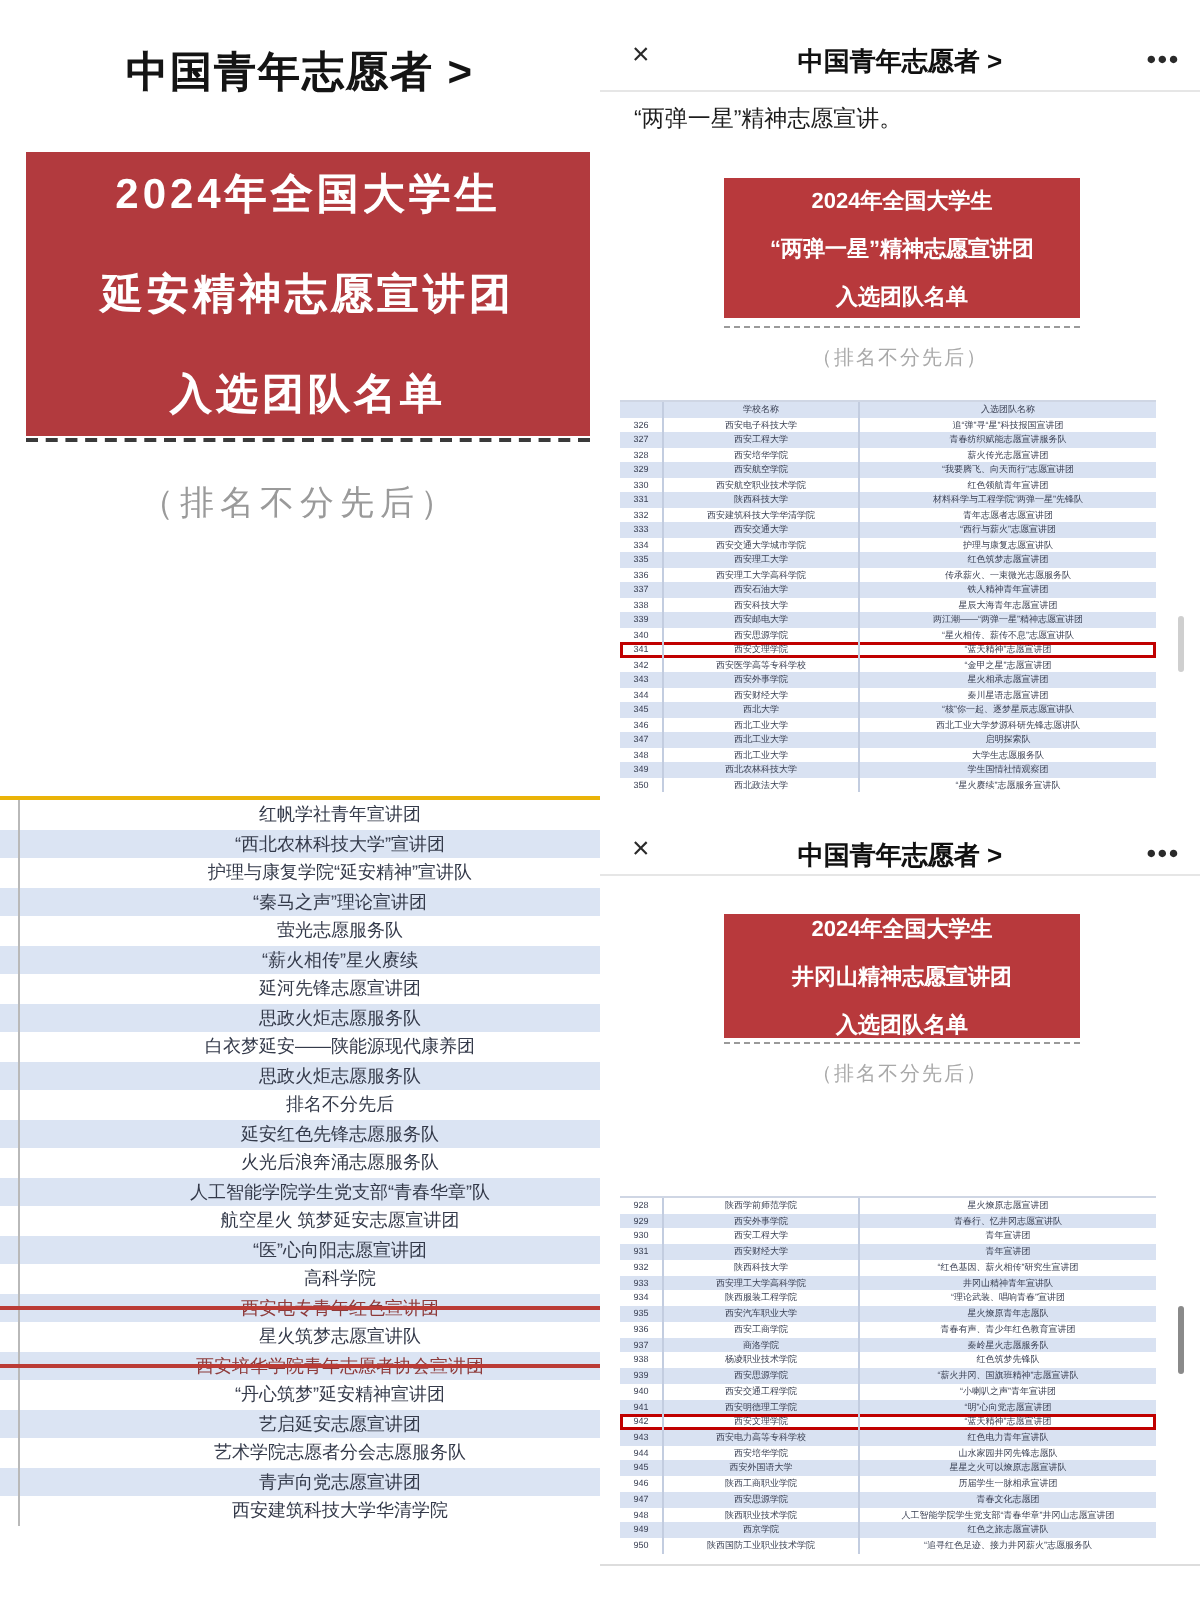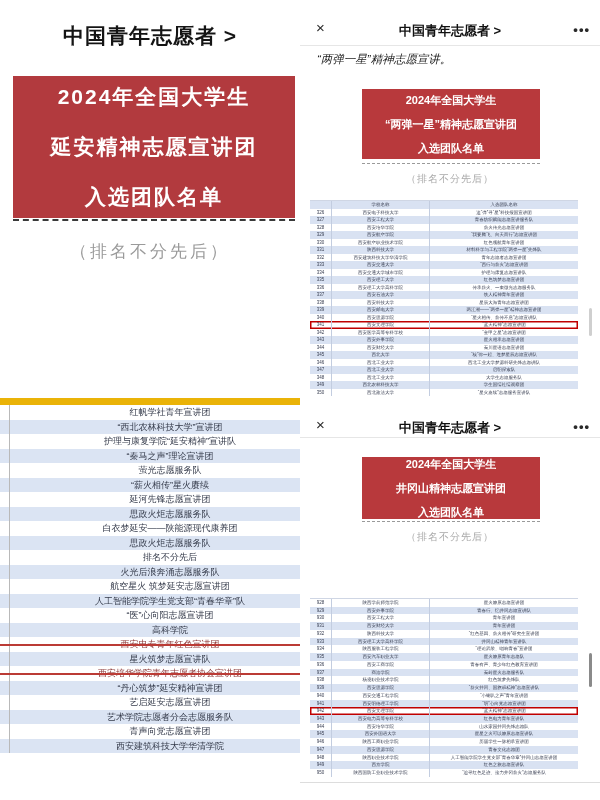--- a/index.html
+++ b/index.html
@@ -11,21 +11,21 @@
   .tl-header{position:absolute;left:0;top:22px;width:300px;text-align:center;
              font-size:21px;font-weight:bold;color:#141414;letter-spacing:1px;}
   .banner-big{position:absolute;left:13px;top:76px;width:282px;height:142px;background:#b23a3e;
               color:#fff;font-weight:bold;text-align:center;display:flex;flex-direction:column;
               justify-content:center;gap:22px;font-size:21px;letter-spacing:2px;}
   .dash-big{position:absolute;left:13px;top:219px;width:282px;border-top:2px dashed #3a3a3a;}
   .note-big{position:absolute;left:0;top:240px;width:300px;text-align:center;
             font-size:17px;color:#9a9a9a;letter-spacing:3px;}
 
   
-  .bl-table{position:absolute;left:0;top:398px;width:300px;border-top:7px solid #eab308;overflow:hidden;}
+  .bl-table{position:absolute;left:0;top:398px;width:300px;border-top:2px solid #eab308;overflow:hidden;}
   .bl-table .trow{position:relative;display:flex;height:14.5px;line-height:14.5px;font-size:9px;color:#343a4a;white-space:nowrap;}
   .bl-table .trow:nth-child(even){background:#dbe4f3;}
   .bl-table .c-left{width:95px;border-right:1px solid #b9b9b9;padding-left:9px;box-sizing:border-box;overflow:hidden;}
   .bl-table .c-team{width:320px;text-align:center;overflow:hidden;flex:none;}
   .bl-table .trow.struck::after{content:"";position:absolute;left:-5px;right:-10px;top:48%;height:2px;background:#bb3b35;}
   .bl-table .trow.struck .tcell{color:#8d3a3a;}
 
   
   .nav-close{position:absolute;font-size:15px;color:#2a2a2a;}
   .nav-title{position:absolute;width:296px;text-align:center;font-size:13px;font-weight:bold;color:#111;}
@@ -108,30 +108,34 @@
       </div>
       <div class="trow">
         <div class="tcell c-left">学院</div>
         <div class="tcell c-team">思政火炬志愿服务队</div>
       </div>
       <div class="trow">
         <div class="tcell c-left">业学院</div>
         <div class="tcell c-team">排名不分先后</div>
       </div>
       <div class="trow">
+        <div class="tcell c-left">院</div>
+        <div class="tcell c-team">延安红色先锋志愿服务队</div>
+      </div>
+      <div class="trow">
         <div class="tcell c-left">业技术学院</div>
         <div class="tcell c-team">火光后浪奔涌志愿服务队</div>
       </div>
       <div class="trow">
-        <div class="tcell c-left">学院</div>
-        <div class="tcell c-team">航空星火 筑梦延安志愿宣讲团</div>
-      </div>
-      <div class="trow">
         <div class="tcell c-left">术学院</div>
         <div class="tcell c-team">人工智能学院学生党支部“青春华章”队</div>
+      </div>
+      <div class="trow">
+        <div class="tcell c-left">学院</div>
+        <div class="tcell c-team">航空星火 筑梦延安志愿宣讲团</div>
       </div>
       <div class="trow">
         <div class="tcell c-left">学院</div>
         <div class="tcell c-team">“医”心向阳志愿宣讲团</div>
       </div>
       <div class="trow">
         <div class="tcell c-left">业学院</div>
         <div class="tcell c-team">高科学院</div>
       </div>
       <div class="trow struck">
@@ -166,21 +170,21 @@
         <div class="tcell c-left">程学院</div>
         <div class="tcell c-team">西安建筑科技大学华清学院</div>
       </div>
     </div>
 
   <div class="panel" style="left:300px;top:0;width:300px;height:404px;">
     <div class="nav-close" style="left:16px;top:19px;">×</div>
     <div class="nav-title" style="left:2px;top:22px;">中国青年志愿者 &gt;</div>
     <div class="nav-more" style="right:10px;top:22px;">•••</div>
     <div class="hairline" style="left:0;top:45px;width:300px;"></div>
-    <div class="intro" style="left:17px;top:52px;font-style:italic;">“两弹一星”精神志愿宣讲。</div>
+    <div class="intro" style="left:17px;top:52px;">“两弹一星”精神志愿宣讲。</div>
     <div class="banner-small" style="left:62px;top:89px;height:70px;">
       <div>2024年全国大学生</div>
       <div>“两弹一星”精神志愿宣讲团</div>
       <div>入选团队名单</div>
     </div>
     <div class="dash-small" style="left:62px;top:163px;"></div>
     <div class="note-small" style="left:2px;top:172px;">（排名不分先后）</div>
   </div>
   <div class="mini-table tr-rows" style="top:200px;">
       <div class="trow">

